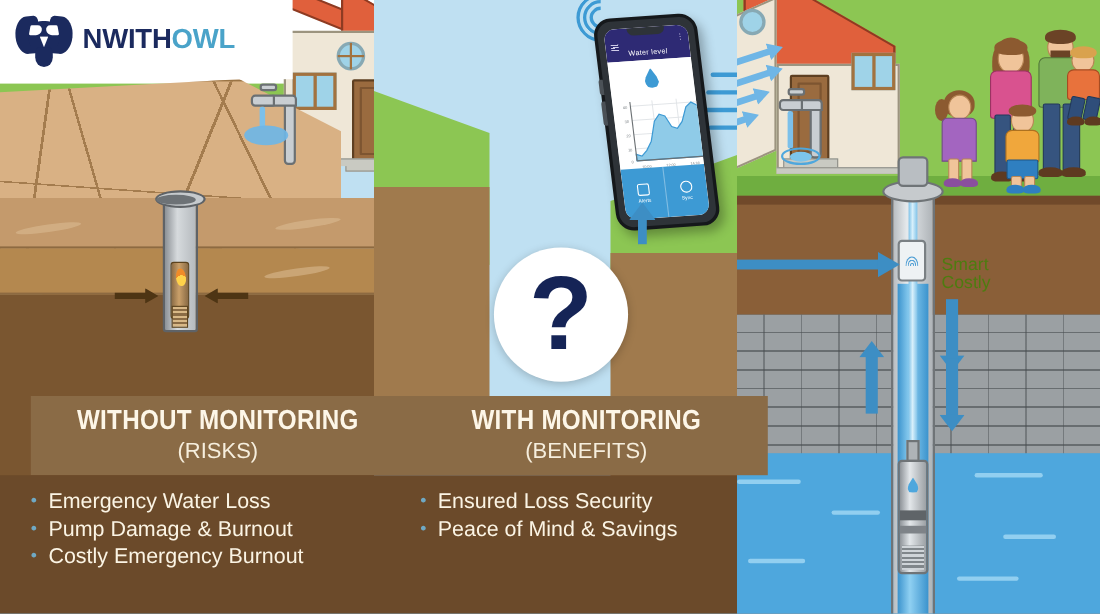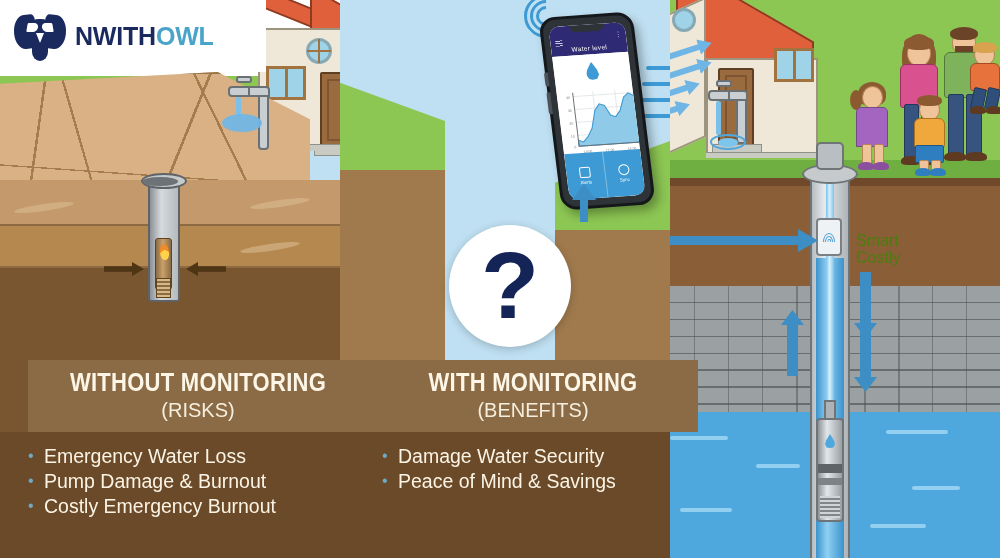--- a/index.html
+++ b/index.html
@@ -569,21 +569,21 @@
   <div id="band-bullets">
     <div class="col col-1">
       <ul class="bullets">
         <li>Emergency Water Loss</li>
         <li>Pump Damage &amp; Burnout</li>
         <li>Costly Emergency Burnout</li>
       </ul>
     </div>
     <div class="col col-2">
       <ul class="bullets">
-        <li>Damage Water Security</li>
+        <li>Ensured Loss Security</li>
         <li>Peace of Mind &amp; Savings</li>
       </ul>
     </div>
   </div>
 
   <div id="logo-box">
     <div id="owl">
       <div class="owl-wing l"></div>
       <div class="owl-wing r"></div>
       <div class="owl-body"></div>

